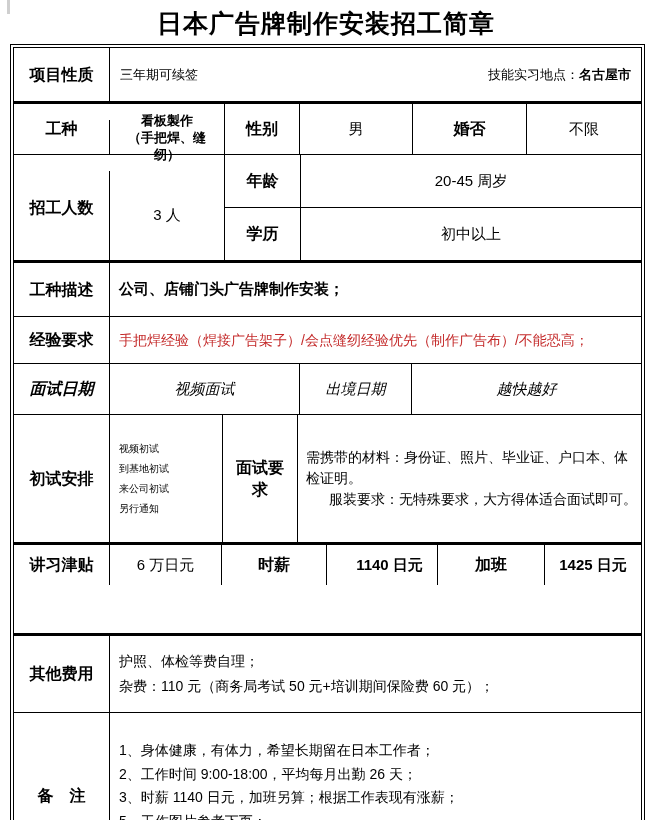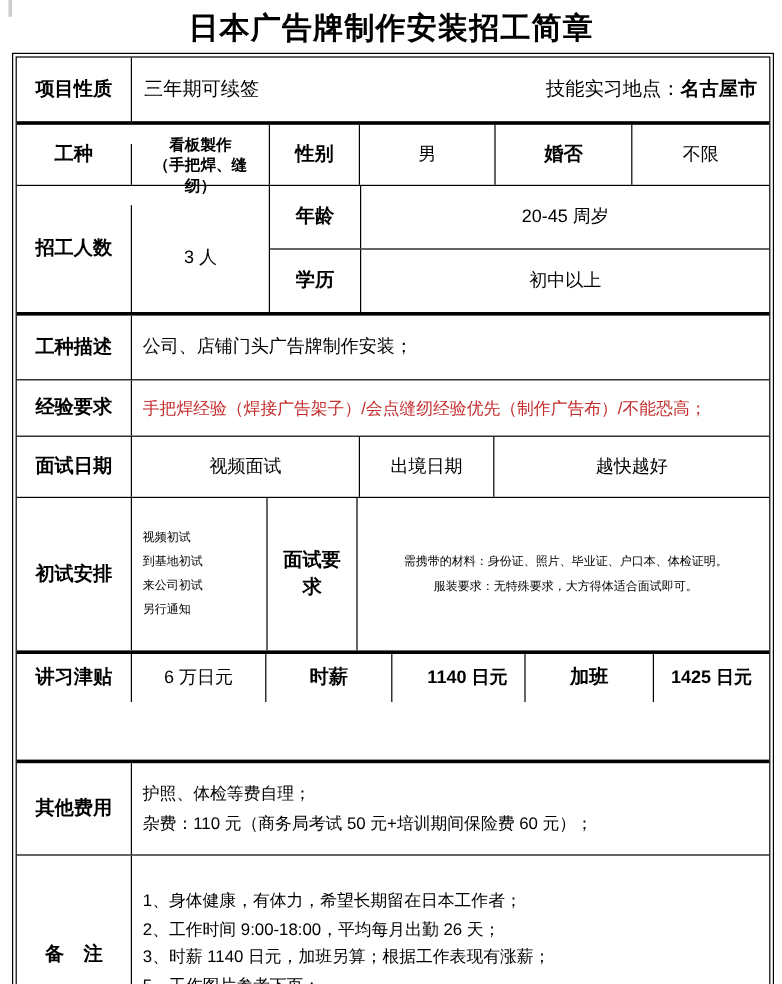--- a/index.html
+++ b/index.html
@@ -31,33 +31,33 @@
   .label{font-weight:bold;font-size:16px;}
   .left{justify-content:flex-start;text-align:left;}
   .fill{flex:1;min-width:0;}
   .col{flex-direction:column;}
   .w95{width:95px;flex:none;}  .w115{width:115px;flex:none;margin-top:16px;}
   .w75{width:75px;flex:none;}  .w113{width:113px;flex:none;}
   .w114{width:114px;flex:none;}.w190{width:190px;flex:none;}
   .w112{width:112px;flex:none;}.w105{width:105px;flex:none;}
   .w111{width:111px;flex:none;padding-left:21px;}.w107{width:107px;flex:none;}
   .r1{height:53px;} .r2{height:50px;} .r3{height:105px;} .r4{height:53px;}
-  .r5{height:46px;} .r6{height:50px;} .r7{height:127px;} .r8{height:40px;}
+  .r5{height:46px;} .r6{height:50px;font-style:italic;} .r7{height:127px;} .r8{height:40px;}
   .r9{height:76px;margin-top:48px;} .r10{height:166px;}
-  .r1c{flex:1;display:flex;justify-content:space-between;align-items:center;padding:0 10px;font-size:16px;min-width:0;}
+  .r1c{flex:1;display:flex;justify-content:space-between;align-items:center;padding:0 10px;font-size:13px;min-width:0;}
   .bold{font-weight:bold;margin-top:43px;}
   .jobname{font-weight:bold;font-size:13px;line-height:17px;}
   .subcol{flex:1;display:flex;flex-direction:column;min-width:0;}
   .subrow{flex:1;display:flex;min-height:0;}
   .subrow + .subrow{border-top:1px solid var(--border-black,#000);}
   .subrow .td{height:auto;}
-  .desc{font-weight:normal;font-size:15px;padding-left:9px;}
+  .desc{font-weight:bold;font-size:15px;padding-left:9px;}
   .red{color:var(--accent-red,#c42b2b);font-size:14px;padding-left:9px;}
   .steps{align-items:flex-start;justify-content:center;font-size:10px;line-height:20px;text-align:left;padding-left:9px;}
-  .req{align-items:center;justify-content:center;font-size:10px;line-height:21px;text-align:left;padding-left:8px;padding-right:4px;}
+  .req{align-items:flex-end;justify-content:center;font-size:14px;line-height:21px;text-align:left;padding-left:8px;padding-right:4px;}
   .fees{align-items:flex-start;justify-content:center;font-size:14px;line-height:25px;text-align:left;padding-left:9px;}
   .notes{align-items:flex-start;justify-content:flex-start;font-size:14px;line-height:23.5px;text-align:left;padding-left:9px;padding-top:26px;}
   .salary{font-weight:bold;}
 </style>
 </head>
 <body>
 
 <div class="page">
   <div class="artifact"></div>
   <h1 class="title">日本广告牌制作安装招工简章</h1>

